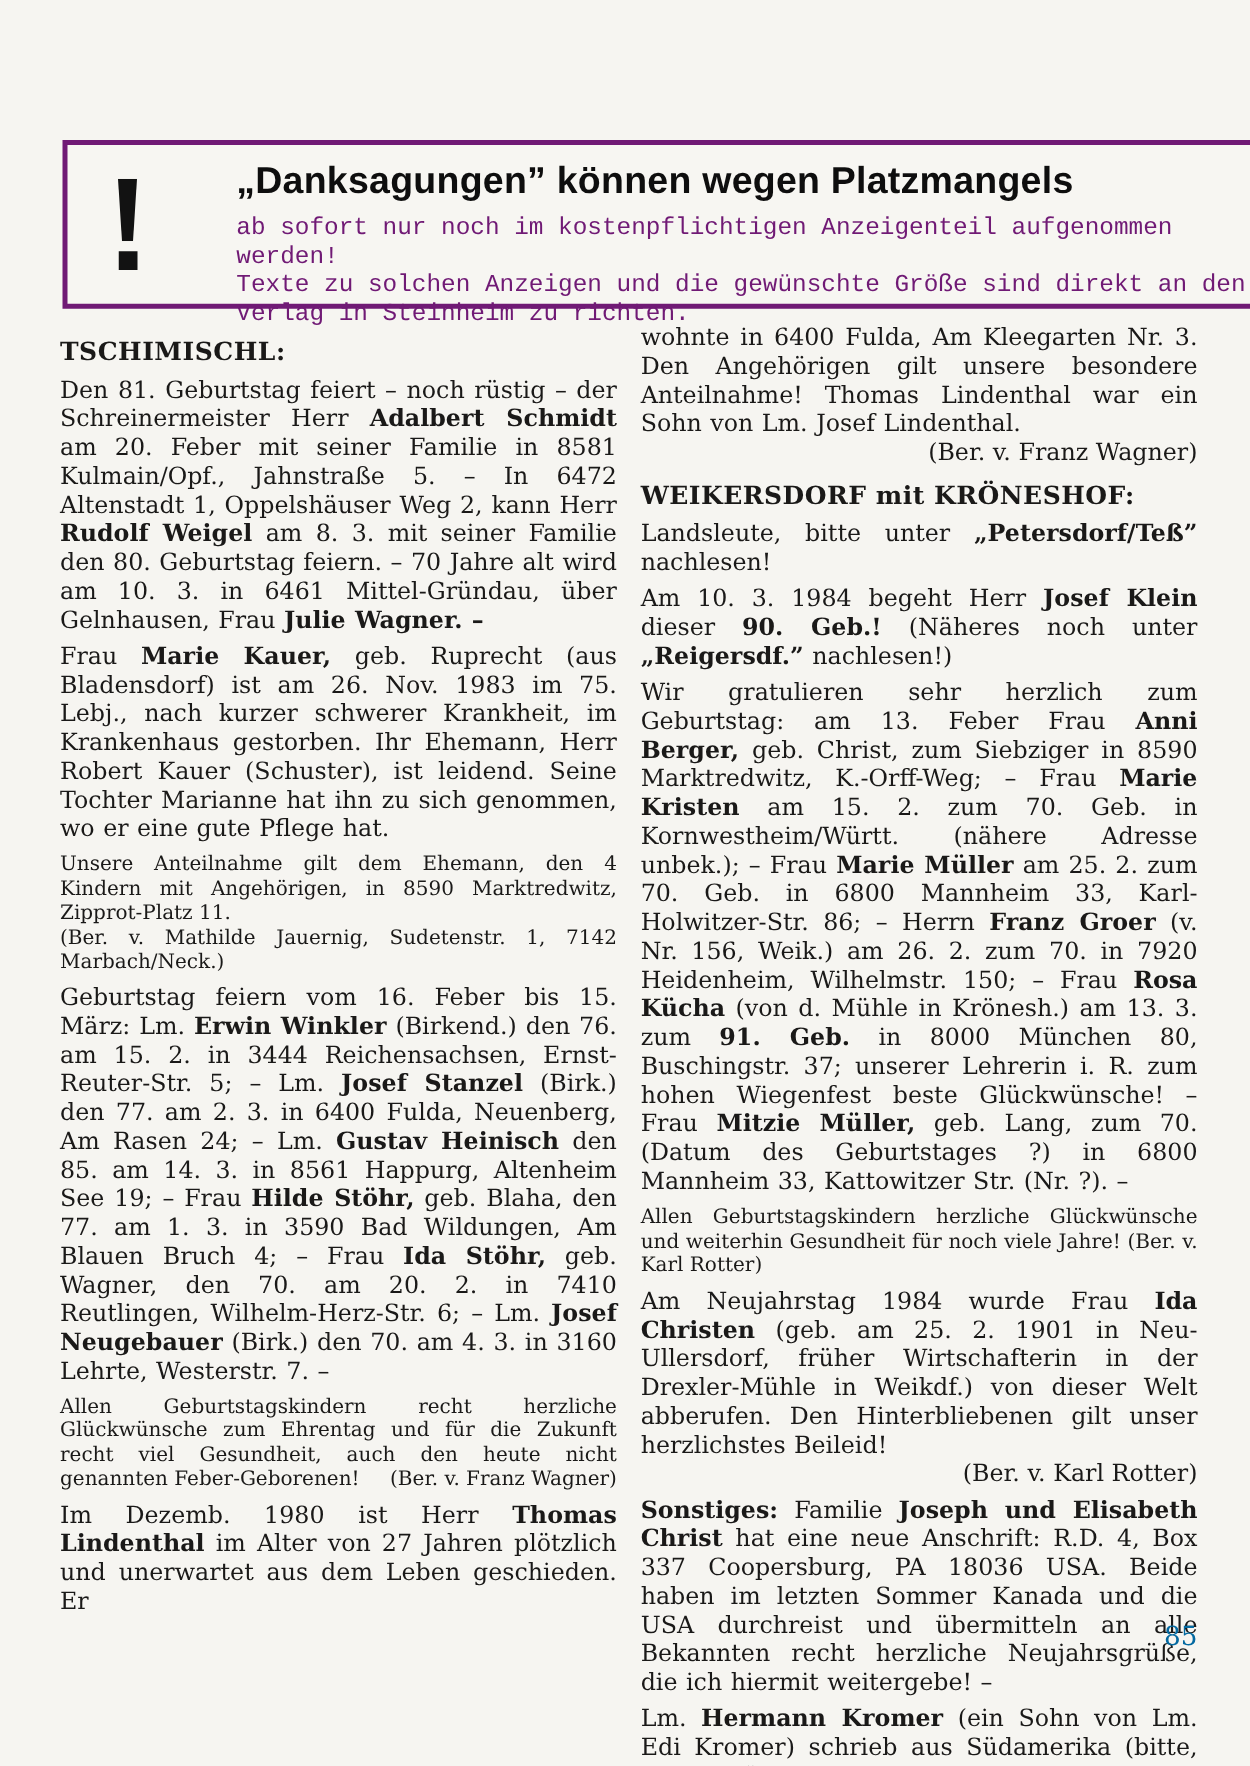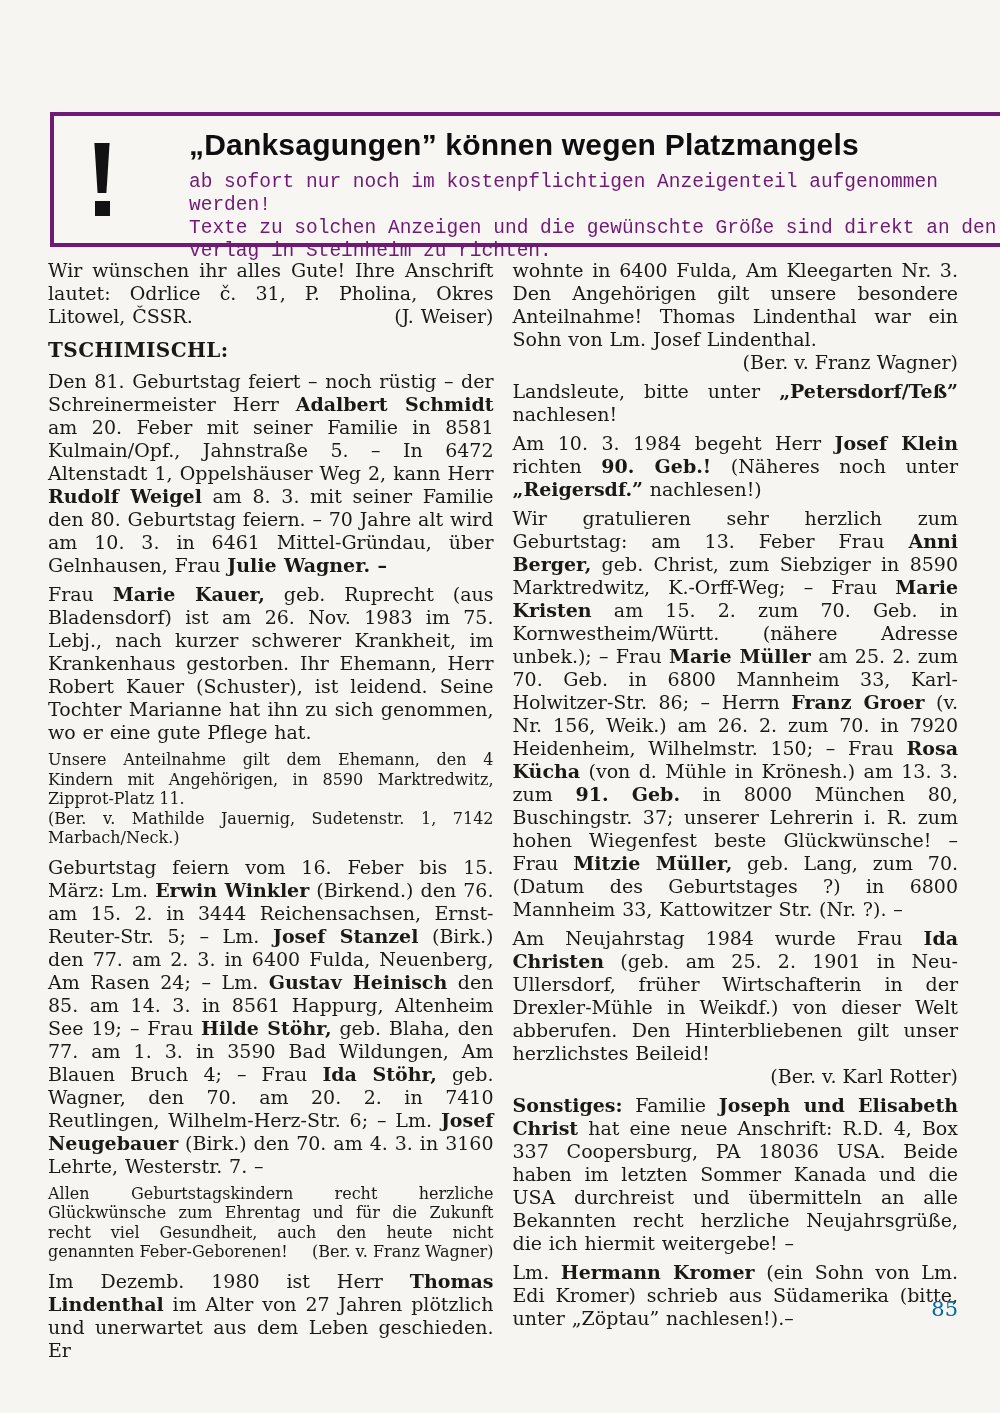--- a/index.html
+++ b/index.html
@@ -88,35 +88,36 @@
       <div class="dot"></div>
     </div>
     <div class="notice-title">„Danksagungen” können wegen Platzmangels</div>
     <div class="notice-body">ab sofort nur noch im kostenpflichtigen Anzeigenteil aufgenommen werden!
 Texte zu solchen Anzeigen und die gewünschte Größe sind direkt an den
 Verlag in Steinheim zu richten.</div>
   </div>
 
   <div class="columns">
     <div class="col">
-        <p class="body"><span>Wir wünschen ihr alles Gute! Ihre Anschrift lautet: Odrlice č. 31, P. Pholina, Okres Litowel, ČSSR. </span><span class="credit">(J. Weiser)</span></p>
         <h2>TSCHIMISCHL:</h2>
         <p class="body"><span>Den 81. Geburtstag feiert – noch rüstig – der Schreinermeister Herr </span><span class="b">Adalbert Schmidt</span><span> am 20. Feber mit seiner Familie in 8581 Kulmain/Opf., Jahnstraße 5. – In 6472 Altenstadt 1, Oppelshäuser Weg 2, kann Herr </span><span class="b">Rudolf Weigel</span><span> am 8. 3. mit seiner Familie den 80. Geburtstag feiern. – 70 Jahre alt wird am 10. 3. in 6461 Mittel-Gründau, über Gelnhausen, Frau </span><span class="b">Julie Wagner. –</span></p>
         <p class="body"><span>Frau </span><span class="b">Marie Kauer,</span><span> geb. Ruprecht (aus Bladensdorf) ist am 26. Nov. 1983 im 75. Lebj., nach kurzer schwerer Krankheit, im Krankenhaus gestorben. Ihr Ehemann, Herr Robert Kauer (Schuster), ist leidend. Seine Tochter Marianne hat ihn zu sich genommen, wo er eine gute Pflege hat.</span></p>
         <p class="small"><span>Unsere Anteilnahme gilt dem Ehemann, den 4 Kindern mit Angehörigen, in 8590 Marktredwitz, Zipprot-Platz 11.</span><br><span>(Ber. v. Mathilde Jauernig, Sudetenstr. 1, 7142 Marbach/Neck.)</span></p>
         <p class="body"><span>Geburtstag feiern vom 16. Feber bis 15. März: Lm. </span><span class="b">Erwin Winkler</span><span> (Birkend.) den 76. am 15. 2. in 3444 Reichensachsen, Ernst-Reuter-Str. 5; – Lm. </span><span class="b">Josef Stanzel</span><span> (Birk.) den 77. am 2. 3. in 6400 Fulda, Neuenberg, Am Rasen 24; – Lm. </span><span class="b">Gustav Heinisch</span><span> den 85. am 14. 3. in 8561 Happurg, Altenheim See 19; – Frau </span><span class="b">Hilde Stöhr,</span><span> geb. Blaha, den 77. am 1. 3. in 3590 Bad Wildungen, Am Blauen Bruch 4; – Frau </span><span class="b">Ida Stöhr,</span><span> geb. Wagner, den 70. am 20. 2. in 7410 Reutlingen, Wilhelm-Herz-Str. 6; – Lm. </span><span class="b">Josef Neugebauer</span><span> (Birk.) den 70. am 4. 3. in 3160 Lehrte, Westerstr. 7. –</span></p>
         <p class="small"><span>Allen Geburtstagskindern recht herzliche Glückwünsche zum Ehrentag und für die Zukunft recht viel Gesundheit, auch den heute nicht genannten Feber-Geborenen! </span><span class="credit">(Ber. v. Franz Wagner)</span></p>
         <p class="body"><span>Im Dezemb. 1980 ist Herr </span><span class="b">Thomas Lindenthal</span><span> im Alter von 27 Jahren plötzlich und unerwartet aus dem Leben geschieden. Er</span></p>
       </div>
     <div class="col">
         <p class="body tight"><span>wohnte in 6400 Fulda, Am Kleegarten Nr. 3. Den Angehörigen gilt unsere besondere Anteilnahme! Thomas Lindenthal war ein Sohn von Lm. Josef Lindenthal.</span></p>
         <p class="credit-line">(Ber. v. Franz Wagner)</p>
+        <h2>WEIKERSDORF mit KRÖNESHOF:</h2>
         <p class="body"><span>Landsleute, bitte unter </span><span class="b">„Petersdorf/Teß”</span><span> nachlesen!</span></p>
-        <p class="body"><span>Am 10. 3. 1984 begeht Herr </span><span class="b">Josef Klein</span><span> richten </span><span class="b">90. Geb.!</span><span> (Näheres noch unter </span><span class="b">„Reigersdf.”</span><span> nachlesen!)</span></p>
+        <p class="body"><span>Am 10. 3. 1984 begeht Herr </span><span class="b">Josef Klein</span><span> dieser </span><span class="b">90. Geb.!</span><span> (Näheres noch unter </span><span class="b">„Reigersdf.”</span><span> nachlesen!)</span></p>
         <p class="body"><span>Wir gratulieren sehr herzlich zum Geburtstag: am 13. Feber Frau </span><span class="b">Anni Berger,</span><span> geb. Christ, zum Siebziger in 8590 Marktredwitz, K.-Orff-Weg; – Frau </span><span class="b">Marie Kristen</span><span> am 15. 2. zum 70. Geb. in Kornwestheim/Württ. (nähere Adresse unbek.); – Frau </span><span class="b">Marie Müller</span><span> am 25. 2. zum 70. Geb. in 6800 Mannheim 33, Karl-Holwitzer-Str. 86; – Herrn </span><span class="b">Franz Groer</span><span> (v. Nr. 156, Weik.) am 26. 2. zum 70. in 7920 Heidenheim, Wilhelmstr. 150; – Frau </span><span class="b">Rosa Kücha</span><span> (von d. Mühle in Krönesh.) am 13. 3. zum </span><span class="b">91. Geb.</span><span> in 8000 München 80, Buschingstr. 37; unserer Lehrerin i. R. zum hohen Wiegenfest beste Glückwünsche! – Frau </span><span class="b">Mitzie Müller,</span><span> geb. Lang, zum 70. (Datum des Geburtstages ?) in 6800 Mannheim 33, Kattowitzer Str. (Nr. ?). –</span></p>
+        <p class="small"><span>Allen Geburtstagskindern herzliche Glückwünsche und weiterhin Gesundheit für noch viele Jahre! (Ber. v. Karl Rotter)</span></p>
         <p class="body tight"><span>Am Neujahrstag 1984 wurde Frau </span><span class="b">Ida Christen</span><span> (geb. am 25. 2. 1901 in Neu-Ullersdorf, früher Wirtschafterin in der Drexler-Mühle in Weikdf.) von dieser Welt abberufen. Den Hinterbliebenen gilt unser herzlichstes Beileid!</span></p>
         <p class="credit-line">(Ber. v. Karl Rotter)</p>
         <p class="body"><span class="b">Sonstiges:</span><span> Familie </span><span class="b">Joseph und Elisabeth Christ</span><span> hat eine neue Anschrift: R.D. 4, Box 337 Coopersburg, PA 18036 USA. Beide haben im letzten Sommer Kanada und die USA durchreist und übermitteln an alle Bekannten recht herzliche Neujahrsgrüße, die ich hiermit weitergebe! –</span></p>
         <p class="body"><span>Lm. </span><span class="b">Hermann Kromer</span><span> (ein Sohn von Lm. Edi Kromer) schrieb aus Südamerika (bitte, unter „Zöptau” nachlesen!).–</span></p>
       </div>
   </div>
 
   <div class="pagenum">85</div>
 
 </div>

